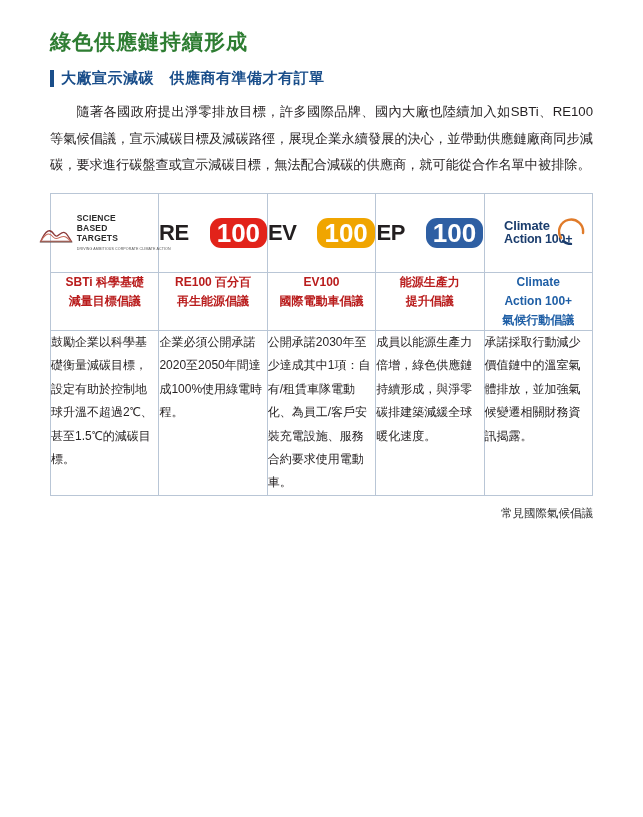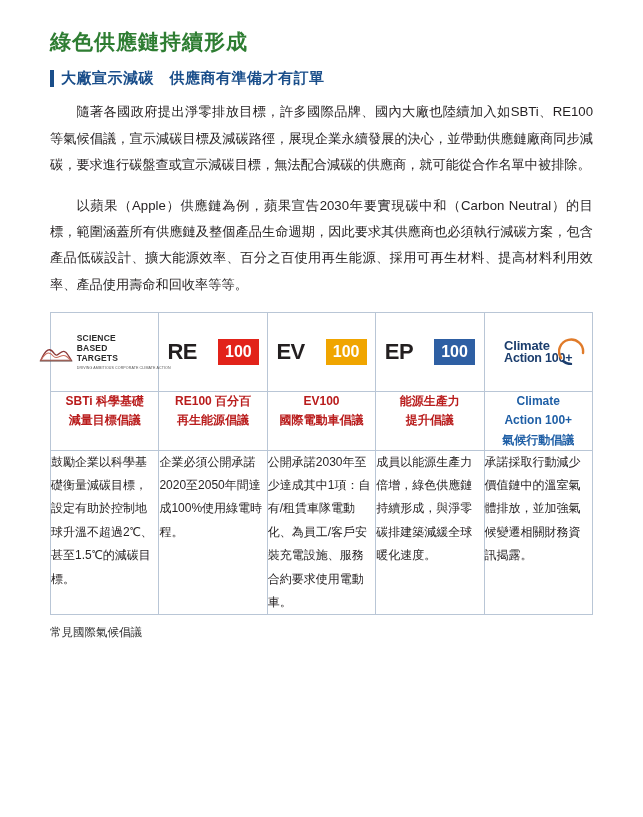--- a/index.html
+++ b/index.html
@@ -93,21 +93,21 @@
     font-size: 12px;
     line-height: 1.95;
     padding: 9px 8px 12px 8px;
     color: #231f20;
     height: 160px;
   }
   .cell-merge-top td {
     border-bottom: none;
   }
   .caption {
-    text-align: left;
+    text-align: right;
     font-size: 11.5px;
     color: #333;
     margin-top: 10px;
   }
   
   .logo-box {
     display: flex;
     align-items: center;
     justify-content: center;
     height: 100%;
@@ -146,26 +146,27 @@
   }
   .badge .word {
     font-size: 22px;
     color: #231f20;
     letter-spacing: -0.5px;
     display: flex;
     align-items: center;
     padding-right: 21px;
   }
   .badge .num {
-    font-size: 16px;
+    font-size: 26px;
     color: #ffffff;
     padding: 2px 7px;
     display: flex;
     align-items: center;
     line-height: 1;
+    border-radius: 11px;
   }
   .num.red { background: #e2231a; }
   .num.orange { background: #f0a500; }
   .num.blue { background: #2e5fa3; }
   
   .climate {
     text-align: left;
     position: relative;
     display: inline-block;
   }
@@ -197,21 +198,20 @@
 <div class="page">
 
   <h1 class="title">綠色供應鏈持續形成</h1>
 
   <div class="subtitle-row">
     <div class="subtitle-bar"></div>
     <div class="subtitle">大廠宣示減碳　供應商有準備才有訂單</div>
   </div>
 
   <p class="para">隨著各國政府提出淨零排放目標，許多國際品牌、國內大廠也陸續加入如SBTi、RE100等氣候倡議，宣示減碳目標及減碳路徑，展現企業永續發展的決心，並帶動供應鏈廠商同步減碳，要求進行碳盤查或宣示減碳目標，無法配合減碳的供應商，就可能從合作名單中被排除。</p>
-  <p class="para">以蘋果（Apple）供應鏈為例，蘋果宣告2030年要實現碳中和（Carbon Neutral）的目標，範圍涵蓋所有供應鏈及整個產品生命週期，因此要求其供應商也必須執行減碳方案，包含產品低碳設計、擴大能源效率、百分之百使用再生能源、採用可再生材料、提高材料利用效率、產品使用壽命和回收率等等。</p>
 
   <div class="table-wrap">
     <table class="infotable">
       <tbody>
           <tr class="cell-merge-top">
 
         <td class="logo-cell">
           <div class="logo-box">
             <div class="sbti">
               <div class="sbti-mark">

